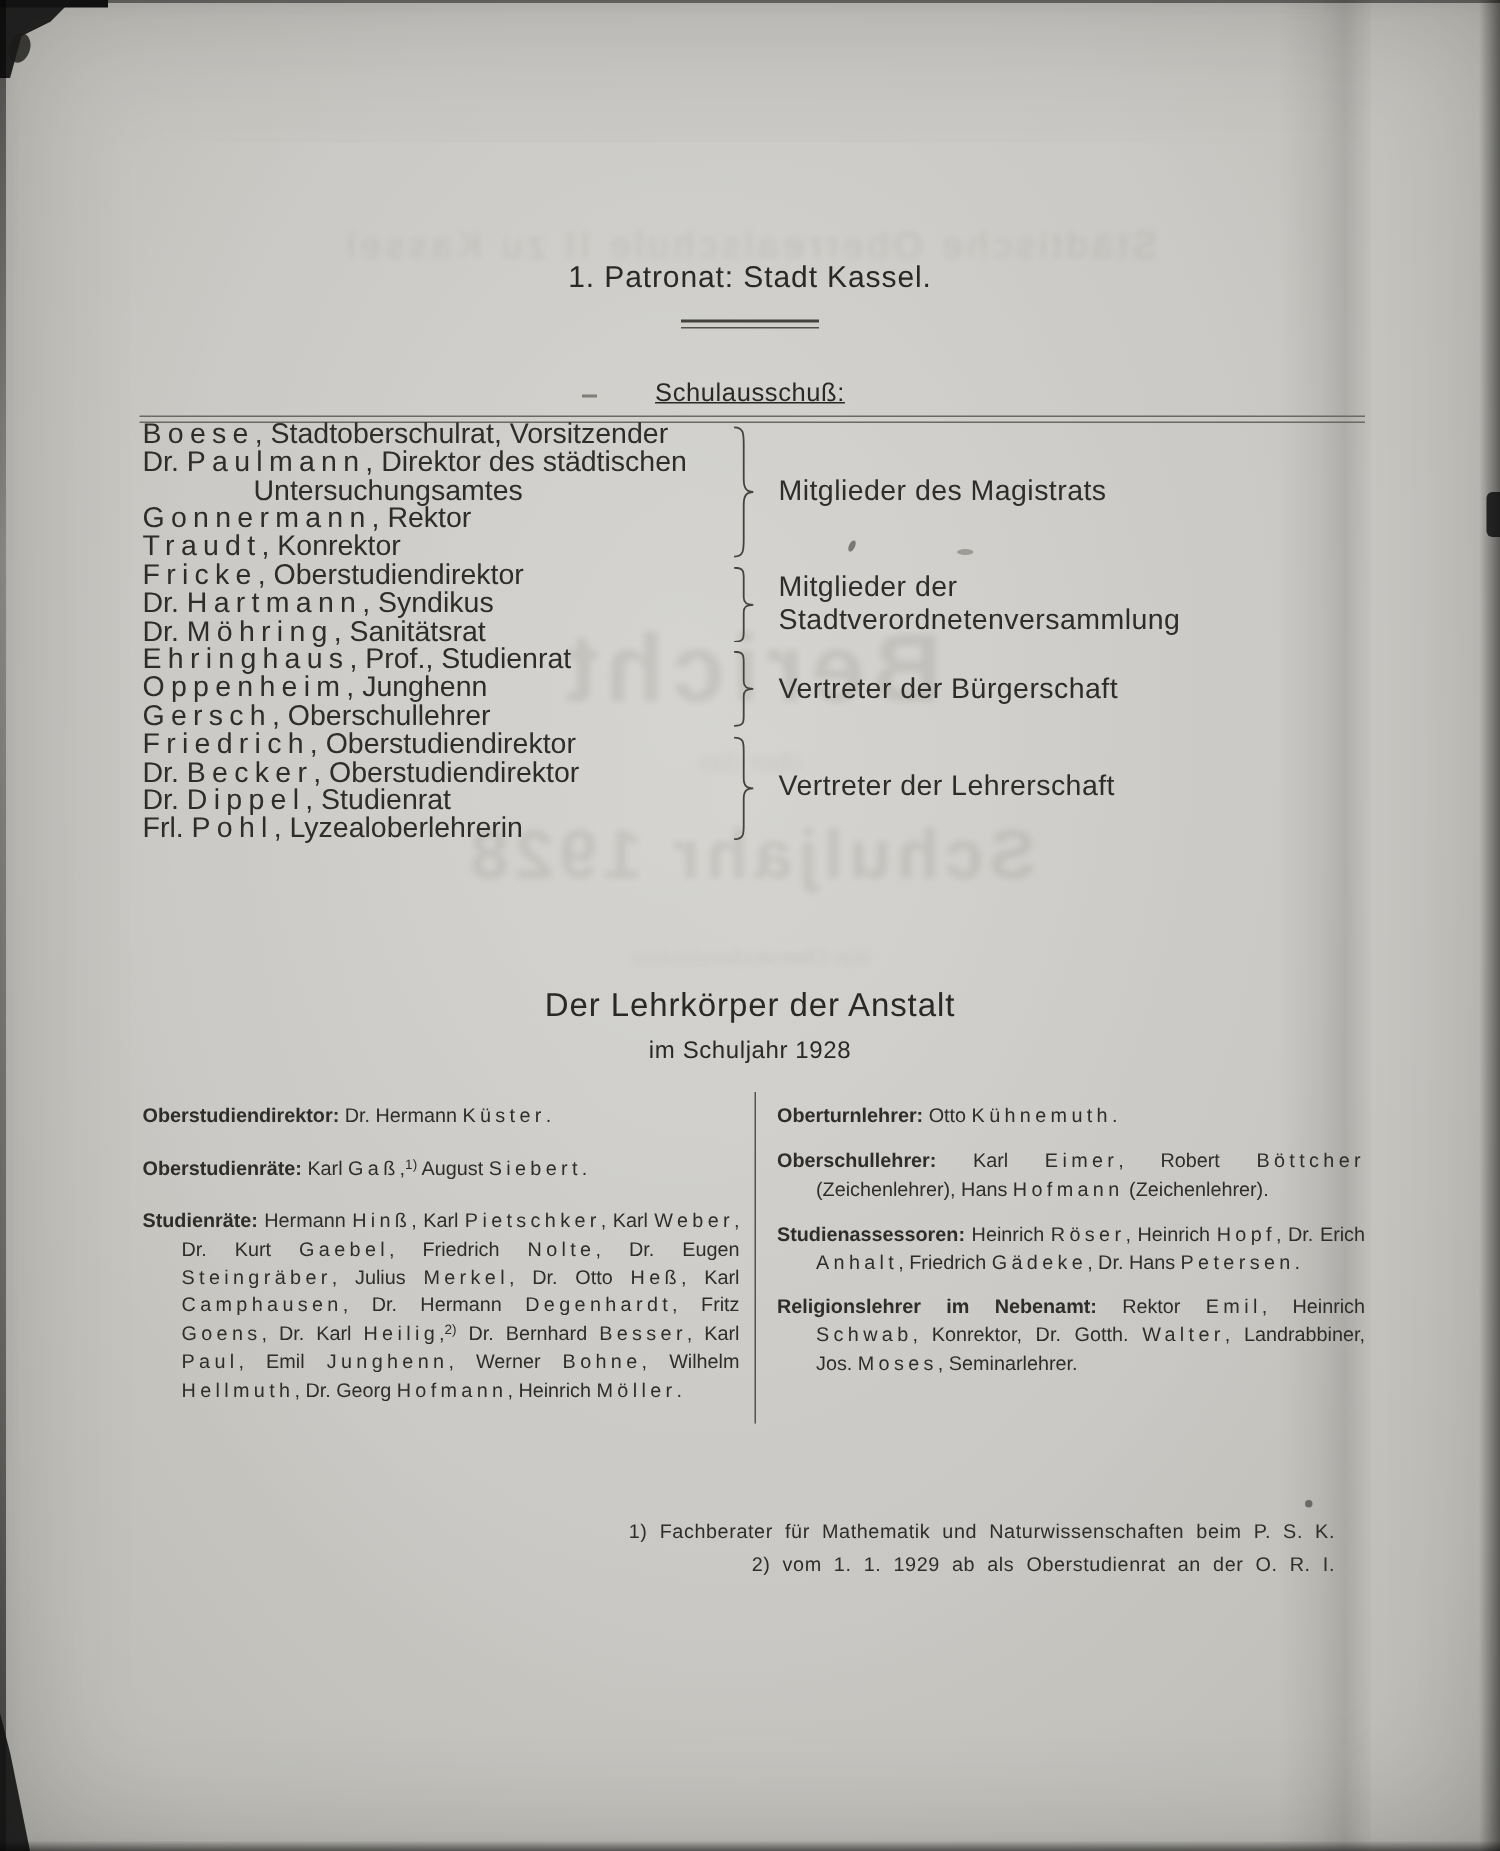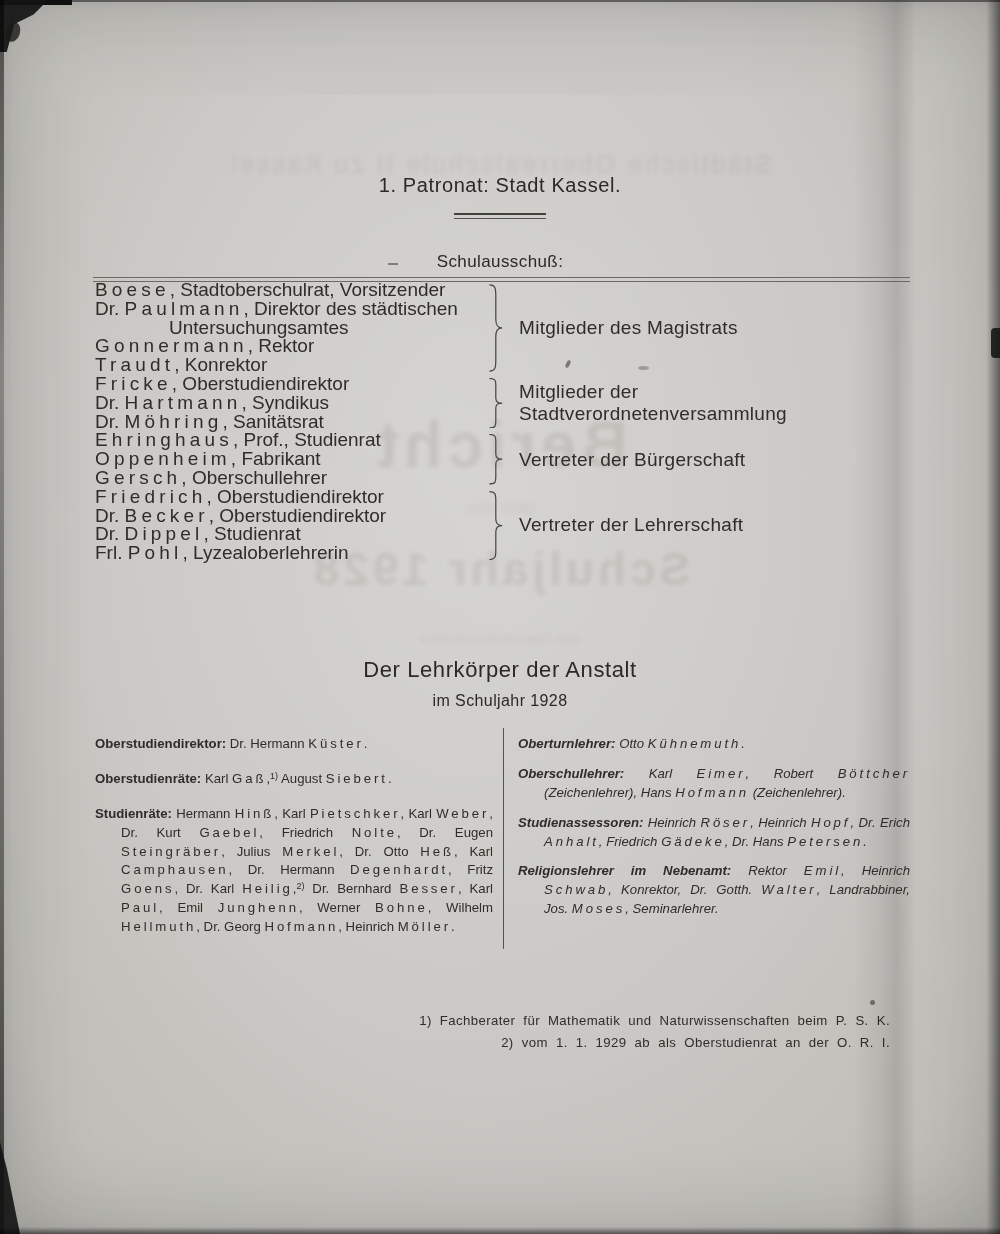--- a/index.html
+++ b/index.html
@@ -49,21 +49,21 @@
   .ghost-ueber{top:498px;font-size:18px;opacity:.09;}
   .ghost-schuljahr{top:542px;font-size:46px;font-weight:bold;letter-spacing:4px;opacity:.12;}
   .ghost-von{top:630px;font-size:15px;opacity:.09;}
   
   .content{position:absolute;inset:0;z-index:2;}
   .title{position:absolute;top:174px;left:0;width:100%;text-align:center;
     font-size:20px;letter-spacing:.6px;color:#2b2925;}
   .title-rule{position:absolute;top:213px;left:calc(50% - 46px);width:92px;height:3px;
     border-top:2px solid #44423d;border-bottom:1px solid #54524c;}
   .subhead{position:absolute;top:252px;left:0;width:100%;text-align:center;
-    font-size:17px;letter-spacing:.4px;color:#2b2925;}
+    font-size:17px;letter-spacing:.4px;color:#2b2925;text-decoration:underline;}
   .long-rule{position:absolute;top:277px;left:93px;right:90px;height:3px;
     border-top:1px solid #6b6964;border-bottom:1px solid #6b6964;}
   
   .committee{position:absolute;top:281px;left:95px;width:815px;font-size:19px;color:#2f2d29;}
   .cgroup{display:flex;align-items:stretch;}
   .cnames{width:392px;}
   .cline{height:18.8px;line-height:18.8px;white-space:nowrap;}
   .cline-cont{padding-left:74px;}
   .brace-wrap{width:16px;position:relative;flex:0 0 16px;}
   .brace-wrap svg{position:absolute;top:3px;bottom:3px;left:0;width:100%;height:calc(100% - 6px);}
@@ -73,21 +73,21 @@
     font-size:22px;letter-spacing:.6px;color:#2b2925;}
   .lk-sub{position:absolute;top:692px;left:0;width:100%;text-align:center;
     font-size:16px;letter-spacing:.4px;color:#2b2925;}
   
   .faculty{position:absolute;top:724px;left:95px;right:90px;display:flex;
     font-size:13.2px;line-height:1.43;color:#2f2d29;}
   .fac-left{width:398px;flex:0 0 398px;}
   .fac-divider{width:1px;background:#55534e;margin:4px 0 4px 10px;}
   .fac-right{flex:1;padding-left:14px;}
   .fpara{margin:11px 0 16px;padding-left:26px;text-indent:-26px;text-align:justify;}
-  .fac-right .fpara{margin-bottom:11px;font-style:italic;}
+  .fac-right .fpara{margin-bottom:11px;}
   .seg-lead{font-weight:bold;}
   .seg-sp{letter-spacing:.22em;}
   .seg-sup{font-size:9px;vertical-align:4px;letter-spacing:0;}
   
   .footnotes{position:absolute;top:1010px;left:95px;right:110px;
     font-size:13.2px;line-height:22px;letter-spacing:.4px;word-spacing:4px;color:#2f2d29;text-align:right;}
 </style>
 </head>
 <body>
 
@@ -138,21 +138,21 @@
           <svg viewBox="0 0 20 100" preserveAspectRatio="none">
               <path d="M3,1 C11,1 11,6 11,14 L11,40 C11,47 13,50 19,50 C13,50 11,53 11,60 L11,86 C11,94 11,99 3,99" fill="none" stroke="#45433e" stroke-width="1.2" vector-effect="non-scaling-stroke"></path>
             </svg>
         </div>
         <div class="clabel">Mitglieder der Stadtverordnetenversammlung</div>
       </div>
 
       <div class="cgroup">
         <div class="cnames">
           <div class="cline"><span class="seg-sp">Ehringhaus</span><span>, Prof., Studienrat</span></div>
-          <div class="cline"><span class="seg-sp">Oppenheim</span><span>, Fabrikant</span></div>
+          <div class="cline"><span class="seg-sp">Oppenheim</span><span>, Junghenn</span></div>
           <div class="cline"><span class="seg-sp">Gersch</span><span>, Oberschullehrer</span></div>
         </div>
         <div class="brace-wrap">
           <svg viewBox="0 0 20 100" preserveAspectRatio="none">
               <path d="M3,1 C11,1 11,6 11,14 L11,40 C11,47 13,50 19,50 C13,50 11,53 11,60 L11,86 C11,94 11,99 3,99" fill="none" stroke="#45433e" stroke-width="1.2" vector-effect="non-scaling-stroke"></path>
             </svg>
         </div>
         <div class="clabel">Vertreter der Bürgerschaft</div>
       </div>
 

